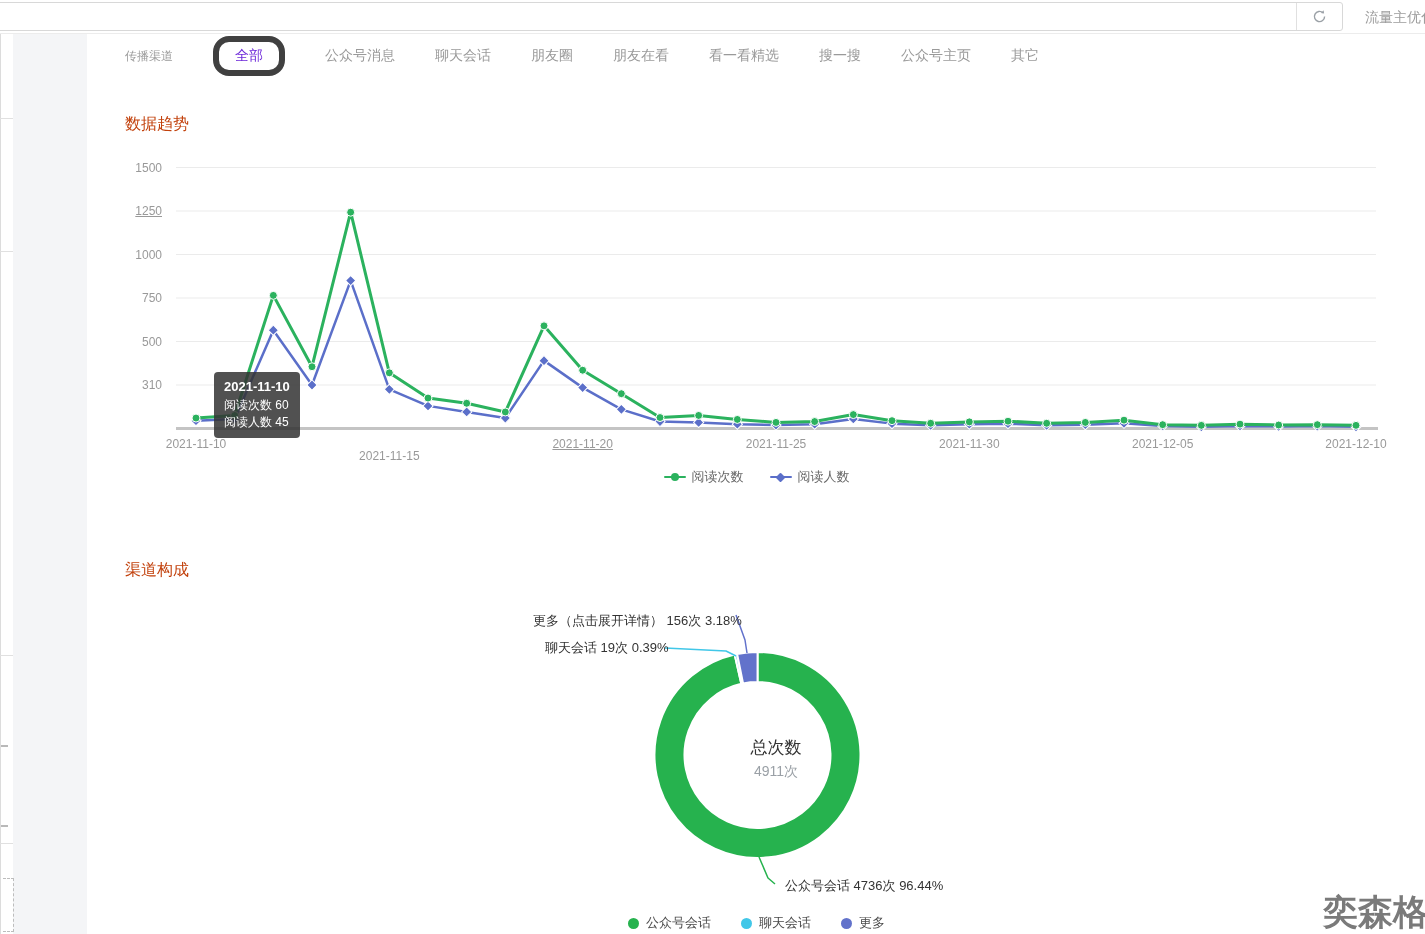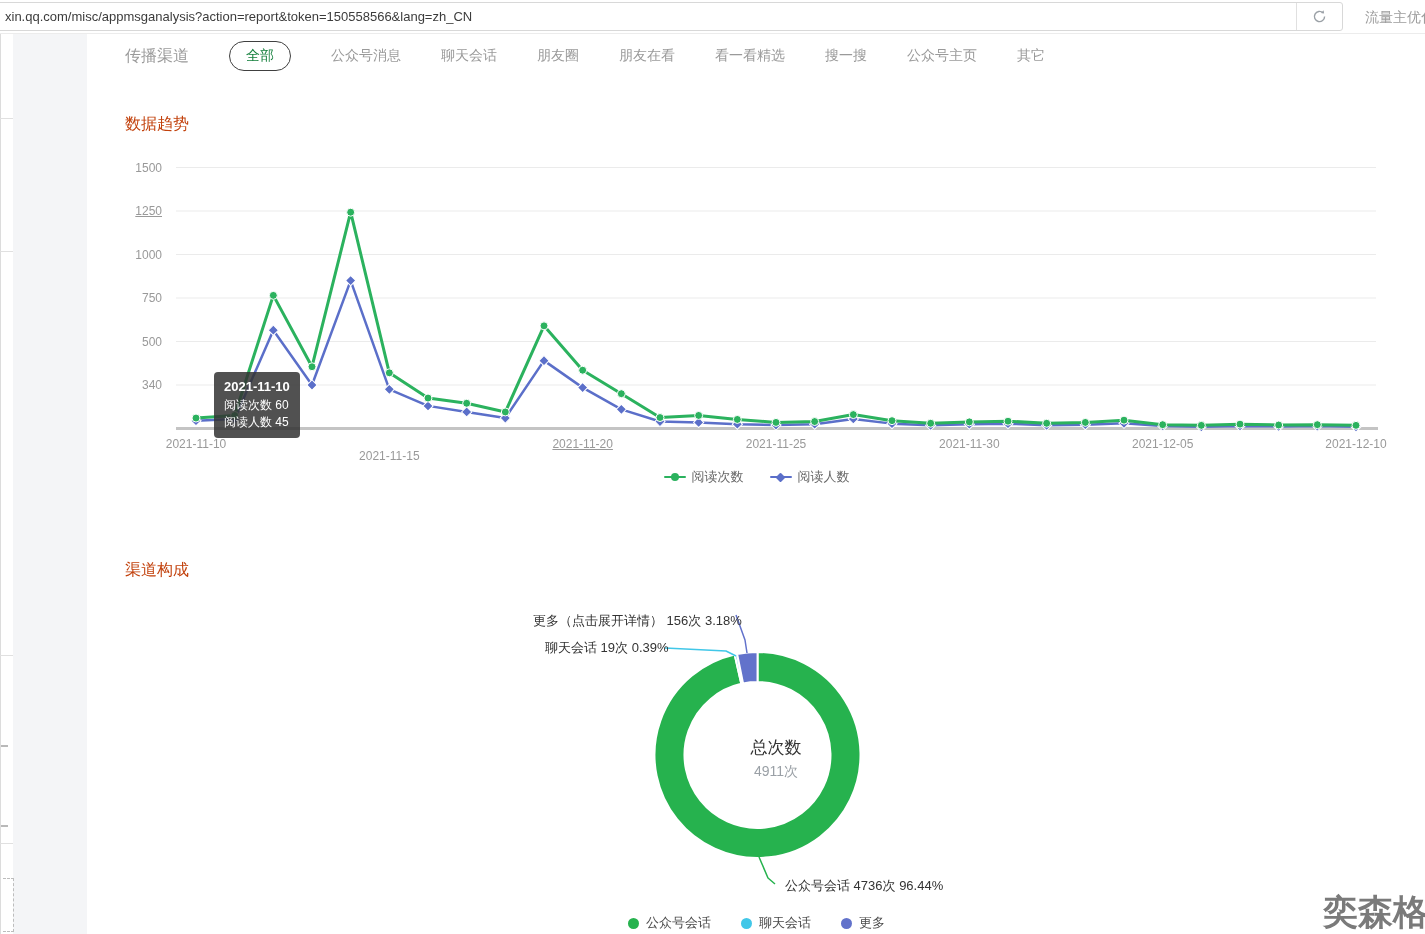--- a/index.html
+++ b/index.html
@@ -22,23 +22,23 @@
   
   .page-left-border { position:absolute; left:0; top:34px; width:1px; height:900px; background:#dcdcdc; z-index:2;}
   .side-panel { position:absolute; left:13px; top:34px; width:74px; height:900px; background:#f4f5f7; z-index:1; }
   .rail-line { position:absolute; left:0; width:13px; height:1px; background:#e0e0e0; z-index:2; }
   .rail-dash { position:absolute; left:1px; width:7px; height:2px; background:#b9b9b9; z-index:2; }
   .rail-dashed-box { position:absolute; left:3px; top:878px; width:11px; height:54px;
                      border:1px dashed #bdbdbd; border-left:none; z-index:2; }
   
   .tabs { position:absolute; left:125px; top:40px; height:32px; display:flex; align-items:center;
           gap:40px; z-index:3; }
-  .tabgroup { font-size:16px; color:#9a9a9a; white-space:nowrap; }
+  .tabgroup { font-size:12px; color:#9a9a9a; white-space:nowrap; }
   .tab { font-size:14px; color:#9a9a9a; white-space:nowrap; cursor:pointer; }
-  .tab.active { color:#15803d; border:1px solid #404040; border-radius:16px; padding:5px 16px; background:#fff; }
+  .tab.active { color:#6d28d9; border:6px solid #404040; border-radius:16px; padding:5px 16px; background:#fff; }
   
   .sec-title { position:absolute; font-size:16px; color:#c2410c; z-index:3; }
   
   #gfx { position:absolute; left:0; top:0; width:1425px; height:934px; z-index:1; }
   .ytick { position:absolute; width:60px; text-align:right; font-size:12px; color:#999;
            line-height:14px; z-index:2; }
   .xtick { position:absolute; width:92px; text-align:center; font-size:12px; color:#999; z-index:2; }
   
   .tooltip { position:absolute; left:214px; top:372px; min-width:86px; background:rgba(50,50,50,.85);
              color:#fff; border-radius:4px; padding:6px 10px 7px; z-index:4; font-size:12px; line-height:17px; }
@@ -62,21 +62,20 @@
   .bdot { width:11px; height:11px; border-radius:50%; display:inline-block; }
   
   .watermark { position:absolute; right:-3px; bottom:-2px; font-size:35px; font-weight:bold; color:#7a7a7a;
                z-index:4; font-family:"DejaVu Sans","Liberation Sans",sans-serif; }
 </style>
 </head>
 <body>
 
 <div class="topbar">
   <div class="urlbox">
-    <span class="urltext">xin.qq.com/misc/appmsganalysis?action=report&amp;token=150558566&amp;lang=zh_CN</span>
     <span class="refresh">
       <svg width="17" height="17" viewBox="0 0 17 17">
         <path d="M13.6 8.5a5.1 5.1 0 1 1-1.6-3.7" fill="none" stroke="#9aa0a6" stroke-width="1.4"></path>
         <path d="M12.6 2.2 L13.1 5.4 L9.9 5.0 Z" fill="#9aa0a6"></path>
       </svg>
     </span>
   </div>
   <span class="toplink">流量主优化</span>
 </div>
 
@@ -181,21 +180,21 @@
     <circle cx="1317.3333333333333" cy="424.672" r="4" fill="#2bb25e" stroke="#fff" stroke-width="1"></circle>
     <circle cx="1356" cy="425.368" r="4" fill="#2bb25e" stroke="#fff" stroke-width="1"></circle>
     <path d="M757.5 652 A103 103 0 1 1 734.6524573890122 654.5659928279316 L741.3070814504649 683.8186162761068 A73 73 0 1 0 757.5 682 Z" fill="#26b24e" stroke="#fff" stroke-width="2"></path>
     <path d="M734.6524573890122 654.5659928279316 A103 103 0 0 1 737.1201477136053 654.0363351458321 L743.0560270203222 683.4432278218034 A73 73 0 0 0 741.3070814504649 683.8186162761068 Z" fill="#41c7e8" stroke="#fff" stroke-width="2"></path>
     <path d="M737.1201477136053 654.0363351458321 A103 103 0 0 1 757.5647168044056 652.0000203313843 L757.5458672497244 682.0000144096219 A73 73 0 0 0 743.0560270203222 683.4432278218034 Z" fill="#6272cb" stroke="#fff" stroke-width="2"></path>
     <polyline points="759,857 768,878 775,884" fill="none" stroke="#26b24e" stroke-width="1.5" stroke-linejoin="round"></polyline>
     <polyline points="665,648 726,651 736,656" fill="none" stroke="#41c7e8" stroke-width="1.5" stroke-linejoin="round"></polyline>
     <polyline points="736,615 745,640 747,653" fill="none" stroke="#6272cb" stroke-width="1.5" stroke-linejoin="round"></polyline>
   </svg>
 <div id="axis-labels">
-    <div class="ytick" style="left: 102px; top: 378px;">340</div>
+    <div class="ytick" style="left: 102px; top: 378px;">310</div>
     <div class="ytick" style="left: 102px; top: 334.5px;">500</div>
     <div class="ytick" style="left: 102px; top: 291px;">750</div>
     <div class="ytick" style="left: 102px; top: 247.5px;">1000</div>
     <div class="ytick" style="left: 102px; top: 204px; text-decoration: underline;">1250</div>
     <div class="ytick" style="left: 102px; top: 160.5px;">1500</div>
     <div class="xtick" style="left: 150px; top: 437px;">2021-11-10</div>
     <div class="xtick" style="left: 343.333px; top: 449px;">2021-11-15</div>
     <div class="xtick" style="left: 536.667px; top: 437px; text-decoration: underline;">2021-11-20</div>
     <div class="xtick" style="left: 730px; top: 437px;">2021-11-25</div>
     <div class="xtick" style="left: 923.333px; top: 437px;">2021-11-30</div>

